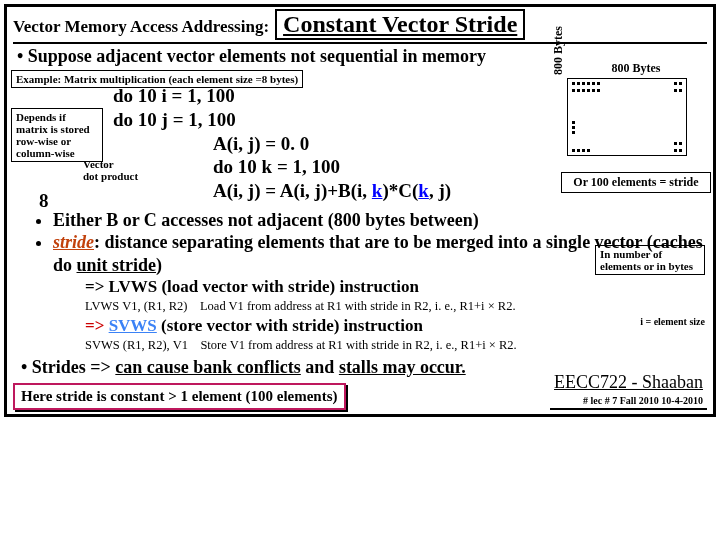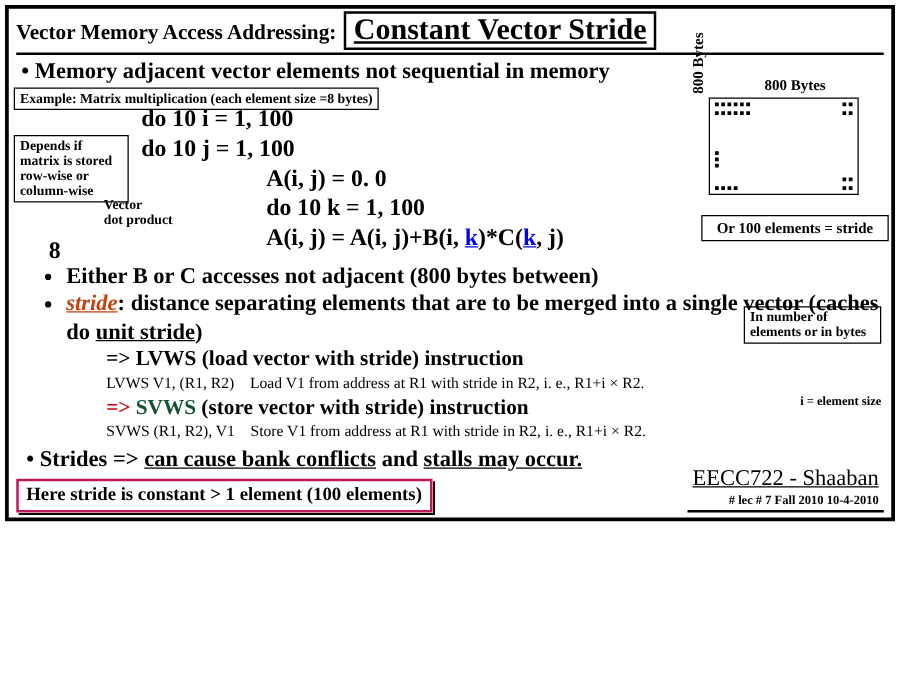--- a/index.html
+++ b/index.html
@@ -33,42 +33,42 @@
 
   .bullets2 { margin: 6px 0 0 20px; }
   .bullets2 li { font-size: 18px; font-weight: bold; list-style: disc; margin-left: 20px; line-height: 1.25; }
   .stride-green { color: #c2410c; font-style: italic; text-decoration: underline; }
   .blue-u { color: #000000; text-decoration: underline; }
   .arrow-red { color: #c00; font-weight: bold; }
 
   .inbox { border: 1px solid #000; font-size: 11px; font-weight: bold; padding: 2px 4px; position: absolute; right: 8px; top: 238px; width: 110px; line-height: 1.1; }
 
   .instr { margin-left: 72px; font-size: 17px; font-weight: bold; line-height: 1.3; }
-  .svws-red { color: #14532d; }
+  .svws-red { color: #3b82f6; text-decoration: underline; }
   .small { font-size: 12.5px; font-weight: normal; }
   .isize { font-size: 10px; font-weight: bold; position: absolute; right: 8px; }
 
   .lastb { font-size: 18px; font-weight: bold; margin: 4px 0 0 20px; text-indent: -12px; }
 
   .footer { border: 2px solid #be185d; box-shadow: 2px 2px 0 #000; position: absolute; left: 6px; bottom: 4px; padding: 3px 6px; font-size: 15px; font-weight: bold; }
   .courseblk { position: absolute; right: 6px; bottom: 4px; border-bottom: 2px solid #000; padding: 2px 4px; text-align: right; }
   .course { font-size: 18px; font-family: Georgia, serif; text-decoration: underline; }
   .subf { font-size: 10px; font-weight: bold; margin-top: 2px; }
 </style>
 </head>
 <body>
 
 <div class="slide">
 
   <div class="hdr">
     <span class="hdr-left">Vector Memory Access Addressing:</span>
     <span class="hdr-right">Constant Vector Stride</span>
   </div>
 
-  <div class="bullet-top">• Memory adjacent vector elements not sequential in memory</div>
+  <div class="bullet-top">• Suppose adjacent vector elements not sequential in memory</div>
 
   <div class="exbox">Example: Matrix multiplication (each element size =8 bytes)</div>
 
   <div class="matrix">
     <div class="m-top">800 Bytes</div>
     <div class="m-left">800 Bytes</div>
     <div class="m-grid">
       <div class="dotrow" style="top:3px;left:4px">
           <span></span>
           <span></span>

